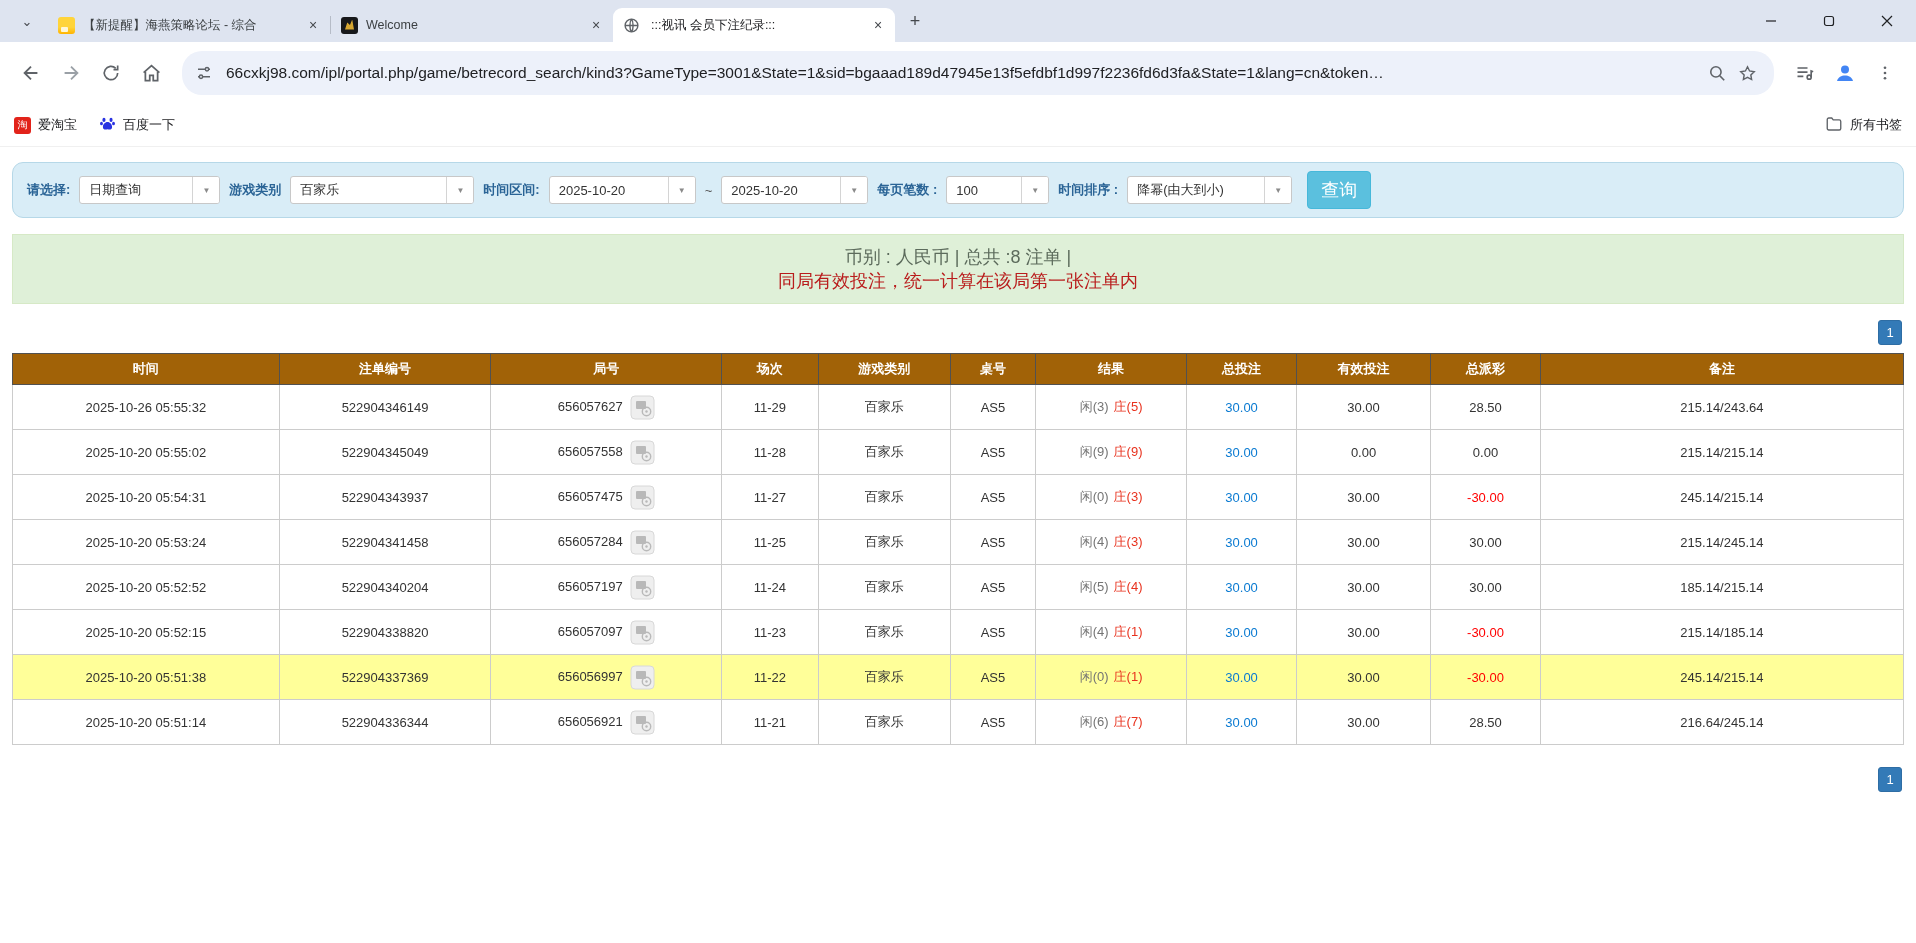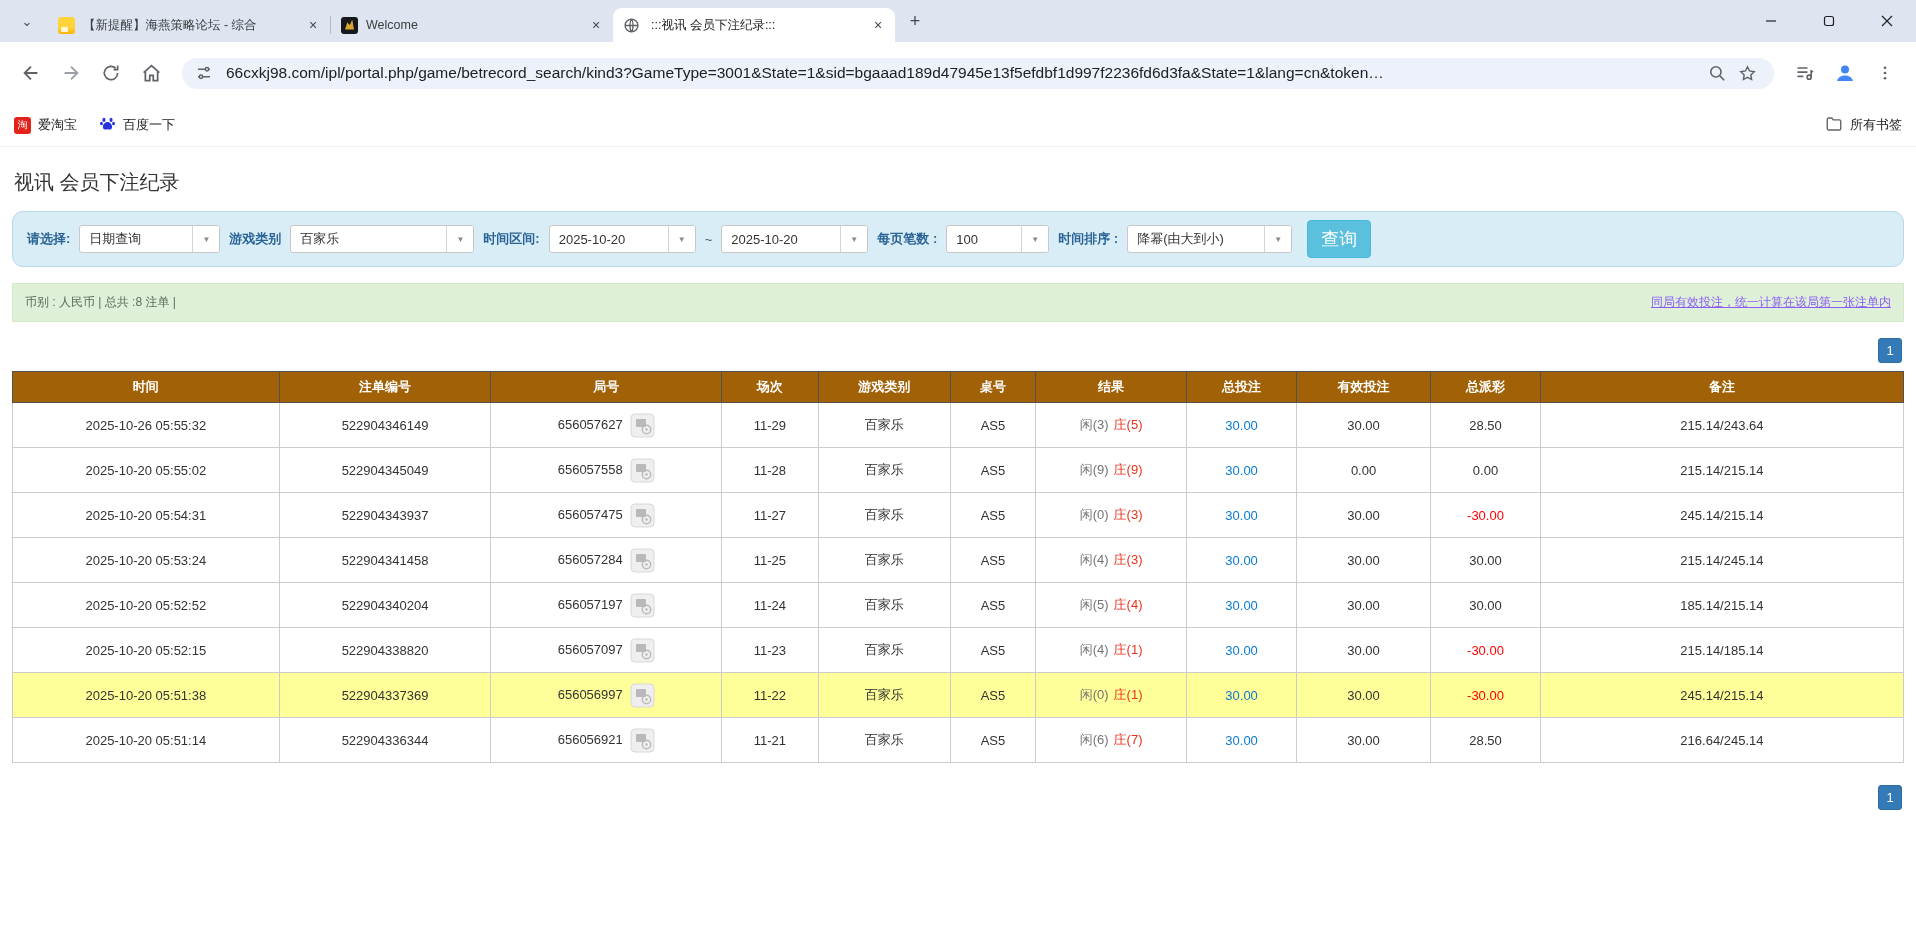--- a/index.html
+++ b/index.html
@@ -26,21 +26,21 @@
     background:#d6a631; clip-path:polygon(0 100%,25% 30%,55% 55%,80% 0,100% 100%); }
   .new-tab-btn { width:28px; height:28px; margin:0 0 7px 6px; border:none; background:transparent; color:#45484d;
     font-size:18px; border-radius:50%; cursor:pointer; }
   .win-controls { position:absolute; right:0; top:0; height:42px; display:flex; }
   .win-btn { width:58px; height:42px; display:flex; align-items:center; justify-content:center; color:#202124; font-size:12px; cursor:pointer; }
   .win-btn svg { display:block; }
 
   .toolbar { height:62px; background:#fff; display:flex; align-items:center; padding:0 14px; gap:6px; }
   .nav-icon { width:34px; height:34px; display:flex; align-items:center; justify-content:center; border-radius:50%; cursor:pointer; flex:none; }
   .nav-icon svg { display:block; }
-  .url-pill { flex:1; height:31px; background:#edf1fa; border-radius:20px; display:flex; align-items:center;
+  .url-pill { flex:1; height:44px; background:#edf1fa; border-radius:20px; display:flex; align-items:center;
     padding:0 12px 0 6px; margin:0 8px; min-width:0; }
   .site-chip { width:32px; height:32px; border-radius:50%; display:flex; align-items:center; justify-content:center; cursor:pointer; flex:none; }
   .url-text { flex:1; font-size:15.5px; color:#202124; white-space:nowrap; overflow:hidden; min-width:0; padding-left:6px; }
   .pill-icon { width:30px; height:30px; display:flex; align-items:center; justify-content:center; cursor:pointer; flex:none; }
   .avatar-btn { width:34px; height:34px; display:flex; align-items:center; justify-content:center; border-radius:50%; cursor:pointer; }
 
   .bookmarks-bar { height:43px; background:#fff; display:flex; align-items:center; padding:0 14px; gap:22px;
     border-bottom:1px solid #f0f0f0; }
   .bookmark { display:flex; align-items:center; gap:7px; font-size:13px; color:#202124; cursor:pointer; }
   .bm-icon-taobao { width:17px; height:17px; background:#e2231a; border-radius:3px; color:#fff; font-size:10px;
@@ -62,23 +62,23 @@
   .w-select .combo-value { width:112px; }
   .w-game   .combo-value { width:155px; }
   .w-date   .combo-value { width:118px; }
   .w-size   .combo-value { width:74px; }
   .w-sort   .combo-value { width:136px; }
   .tilde { color:#555; font-size:13px; }
   .search-btn { background:#5bc0de; border:1px solid #46b8da; color:#fff; font-size:18px; padding:6px 13px;
     border-radius:4px; cursor:pointer; margin-left:6px; }
 
   .summary-bar { margin:16px 12px 0; background:#dff0d8; border:1px solid #d6e9c6; padding:10px 12px;
-    display:flex; justify-content:space-between; align-items:center; font-size:12px; }
+    display:flex; justify-content:space-between; align-items:center; font-size:18px;flex-direction:column; }
   .summary-left { color:#5c6b5c; }
-  .summary-right { color:#8b5cf6;text-decoration:underline; }
+  .summary-right { color:#b91c1c; }
 
   .pager { margin:16px 14px 8px; text-align:right; }
   .pager.bottom { margin-top:22px; }
   .page-badge { display:inline-block; background:#337ab7; border:1px solid #2e6da4; color:#fff; font-size:13px;
     min-width:24px; padding:4px 7px; border-radius:3px; text-align:center; cursor:pointer; }
 
   table.bets { width:calc(100% - 24px); margin:2px 12px 0; border-collapse:collapse; font-size:13px; color:#333; table-layout:fixed; }
   table.bets th { background:#a16207; color:#fff; font-weight:bold; height:31px; border:1px solid #515151; text-align:center; }
   table.bets td { height:45px; text-align:center; border:1px solid #ccc; background:#fff; }
   tr.highlight td { background:#ffff99; }
@@ -231,21 +231,20 @@
         <svg width="18" height="18" viewBox="0 0 24 24" fill="none" stroke="#5f6368" stroke-width="1.8">
           <path d="M3 6a2 2 0 0 1 2-2h4l2 2.5h8a2 2 0 0 1 2 2V18a2 2 0 0 1-2 2H5a2 2 0 0 1-2-2z"></path>
         </svg>
       </span>
       <span>所有书签</span>
     </div>
   </div>
 </div>
 
 <div class="content">
-  <h1 class="page-title">视讯 会员下注纪录</h1>
 
   <div class="filter-panel">
     <span class="f-label">请选择:</span>
     <div class="combo w-select">
       <span class="combo-value">日期查询</span>
       <span class="combo-arrow">▼</span>
     </div>
 
     <span class="f-label">游戏类别</span>
     <div class="combo w-game">

